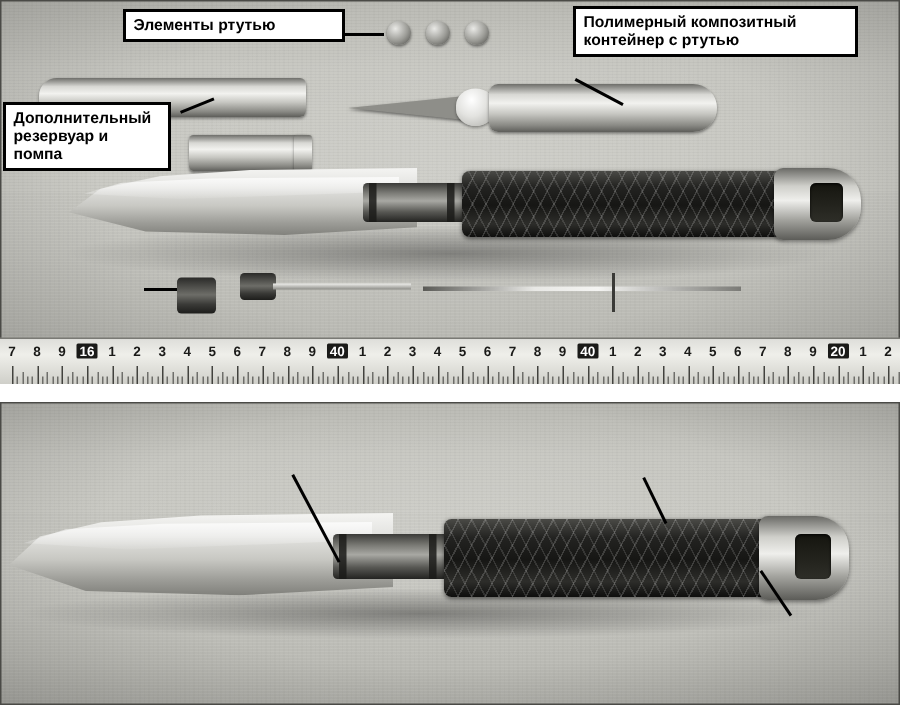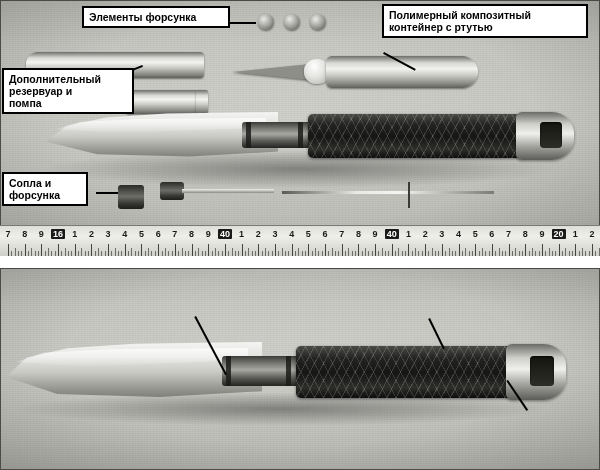--- a/index.html
+++ b/index.html
@@ -433,28 +433,26 @@
         <div class="tick" style="left: 595.337px; height: 5px; opacity: 0.7;"></div>
         <div class="tick" style="left: 598.674px; height: 8px; opacity: 0.7;"></div>
         <div class="rnum" style="left: 592px;">2</div>
       </div>
 
     <div class="leader" style="left:230px;top:22px;width:26px;"></div>
     <div class="leader" style="left:384px;top:52px;width:36px;transform:rotate(28deg);"></div>
     <div class="leader" style="left:120px;top:74px;width:24px;transform:rotate(-22deg);"></div>
     <div class="leader" style="left:96px;top:192px;width:22px;"></div>
 
-    <div class="label" style="left:82px;top:6px;width:148px;">Элементы форсунка</div>
-    <div class="label" style="left:382px;top:4px;width:206px;">Полимерный композитный
+    <div class="label" style="left:82px;top:6px;width:148px;">Элементы ртутью</div>
+    <div class="label" style="left:382px;top:4px;width:190px;">Полимерный композитный
 контейнер с ртутью</div>
-    <div class="label" style="left:2px;top:68px;width:132px;">Дополнительный
+    <div class="label" style="left:2px;top:68px;width:112px;">Дополнительный
 резервуар и
 помпа</div>
-    <div class="label" style="left:2px;top:172px;width:86px;">Сопла и
-форсунка</div>
 
     <div class="panel-border"></div>
   </div>
 
   <div class="panel" id="panel-bottom">
     <div class="photo-bg"></div>
     <div class="grain"></div>
 
     <div class="shadow-soft" style="left:10px;top:124px;width:540px;height:34px;"></div>
 

